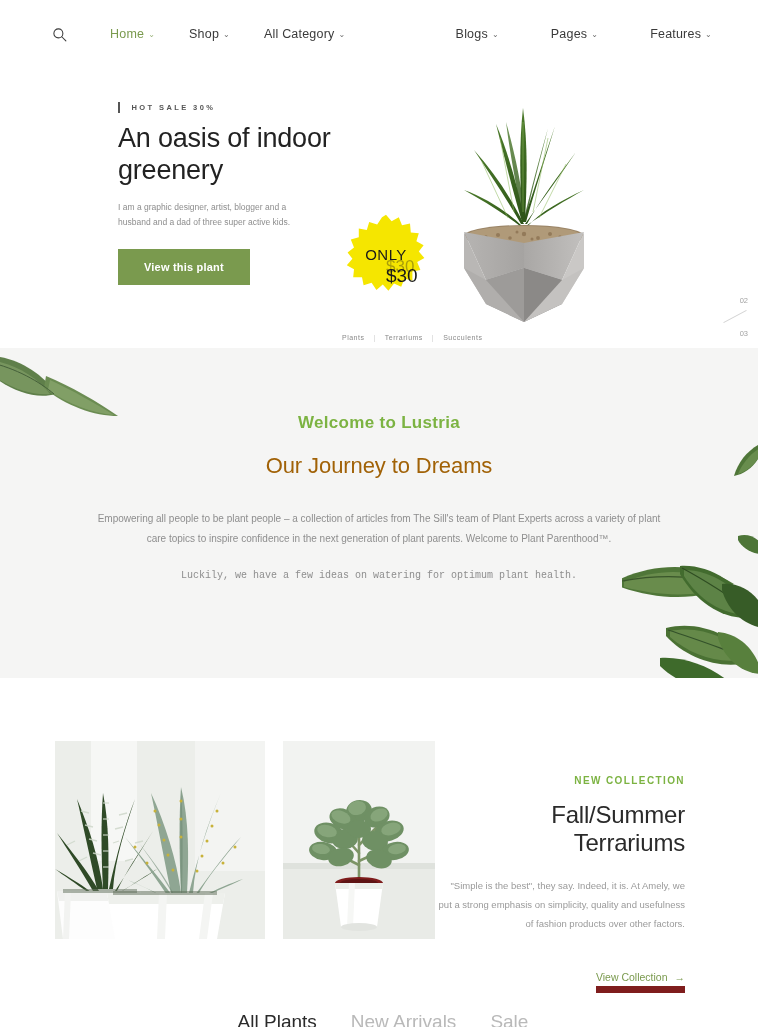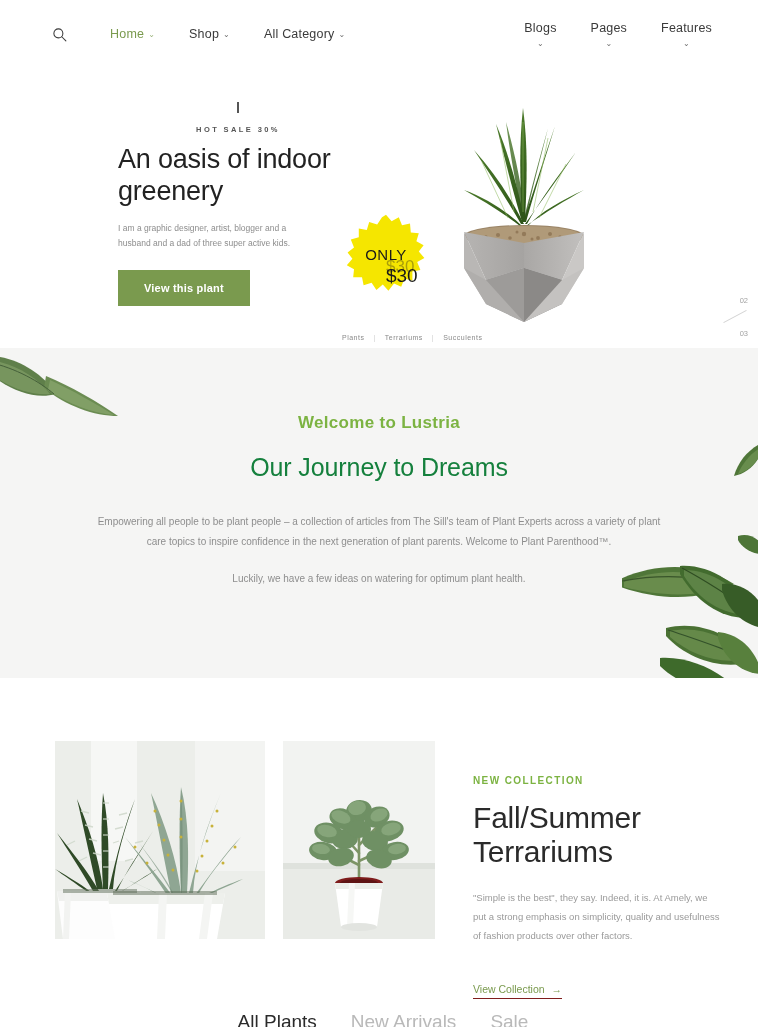--- a/index.html
+++ b/index.html
@@ -35,21 +35,21 @@
   }
   .nav-item {
     font-size: 12.5px;
     letter-spacing: .2px;
     color: #3a3a3a;
     margin-right: 34px;
     white-space: nowrap;
     cursor: pointer;
     display: flex; align-items: center; gap: 4px;
   }
-  .nav-right .nav-item { margin-right: 0; margin-left: 34px; flex-direction: column; }
+  .nav-right .nav-item { margin-right: 0; margin-left: 52px; }
   .nav-item.active { color: #7a9a4e; }
   .caret { font-size: 8px; opacity: .75; line-height: 1; transform: translateY(1px); }
 
   .logo-wrap {
     display: flex; flex-direction: column; align-items: center;
     width: 120px;
     cursor: pointer;
   }
   .logo-mark { height: 19px; margin-bottom: 1px; }
   .logo-text {
@@ -68,21 +68,20 @@
   }
   .hero-copy {
     position: absolute;
     left: 118px; top: 34px;
     width: 240px;
     z-index: 10;
   }
   .eyebrow {
     display: flex; align-items: center; gap: 12px;
     margin-bottom: 10px;
-    flex-direction: column;
   }
   .eyebrow-bar { width: 1.5px; height: 11px; background: #555; display:block;}
   .eyebrow-text {
     font-size: 7.5px; letter-spacing: 2.4px;
     color: #555; font-weight: 600;
   }
   .hero-title {
     font-size: 27px;
     line-height: 1.18;
     font-weight: 400;
@@ -175,33 +174,33 @@
     overflow: hidden;
     text-align: center;
   }
   .about-eyebrow {
     font-size: 17px; font-weight: 700;
     color: #7cb342;
     letter-spacing: .3px;
     padding-top: 65px;
   }
   .about-title {
-    font-size: 25px; font-weight: 400;
-    color: #15803d;
+    font-size: 22px; font-weight: 400;
+    color: #a16207;
     margin-top: 20px;
     letter-spacing: -.1px;
   }
   .about-body {
     font-size: 10px;
     line-height: 2.0;
     color: #8e8e8e;
     width: 565px;
     margin: 30px auto 0;
   }
-  .about-body .second { display: block; margin-top: 17px; }
+  .about-body .second { display: block; margin-top: 17px; font-family: Liberation Mono, monospace; }
 
   .founder {
     margin-top: 32px;
     display: flex; align-items: center; justify-content: center;
     gap: 0;
   }
   .signature { width: 96px; height: 46px; }
   .founder-div { width: 1px; height: 40px; background: #cfcfcf; margin: 0 18px; }
   .founder-role {
     font-size: 9.5px; font-weight: 700; color: #7cb342;
@@ -227,38 +226,38 @@
   .coll-images { display: flex; gap: 18px; margin-left: 55px; }
   .img-card {
     background: #f1f2f0;
     overflow: hidden;
     position: relative;
   }
   .img-card.a { width: 210px; height: 198px; }
   .img-card.b { width: 152px; height: 198px; }
   .img-card svg { display: block; width: 100%; height: 100%; }
 
-  .coll-copy { margin-left: 38px; width: 250px; padding-top: 34px; }
+  .coll-copy { width: 250px; padding-top: 34px; text-align: right; }
   .coll-eyebrow {
     font-size: 10px; font-weight: 700; color: #7cb342;
     letter-spacing: 1.4px;
   }
   .coll-title {
-    font-size: 30px; font-weight: 400; color: #2a2a2a;
+    font-size: 24px; font-weight: 400; color: #2a2a2a;
     margin-top: 15px; letter-spacing: -.2px;
   }
   .coll-body {
     font-size: 9.5px; line-height: 2.0; color: #9a9a9a;
     margin-top: 19px;
   }
   .coll-link {
     display: inline-flex; align-items: center; gap: 7px;
     margin-top: 38px;
     font-size: 10.5px; color: #7a9a4e;
-    border-bottom: 1px solid #7f1d1d;
+    border-bottom: 7px solid #7f1d1d;
     padding-bottom: 3px;
     cursor: pointer;
   }
 
   
   .bottom-strip {
     position: absolute;
     left: 8px; right: 0; bottom: 0;
     height: 28px;
     background: #fff;

